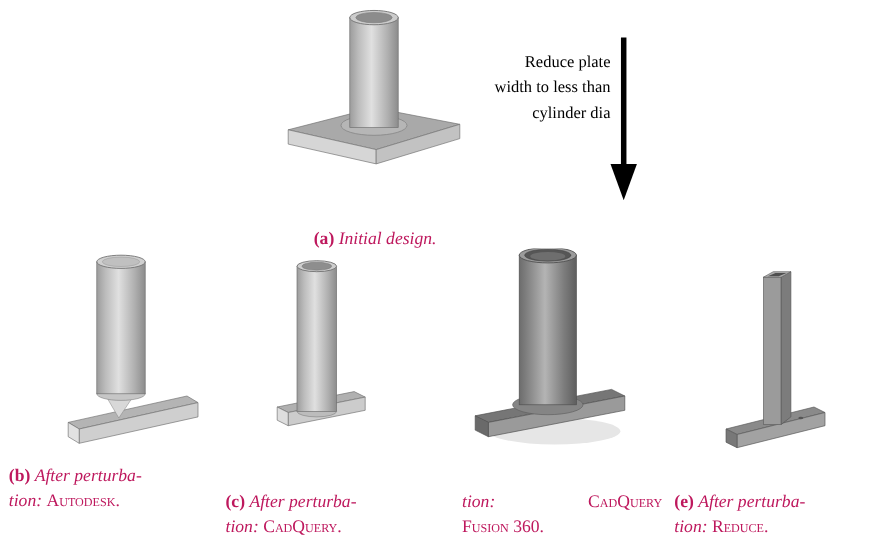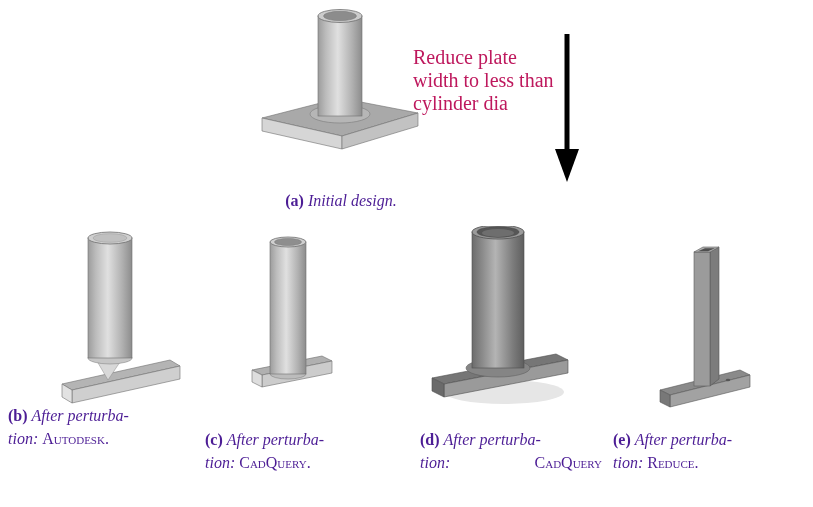--- a/index.html
+++ b/index.html
@@ -3,25 +3,25 @@
 <meta charset="utf-8">
 <style>
   html,body{margin:0;padding:0;background:#ffffff;}
   .page{
     position:relative;width:813px;height:507px;background:#ffffff;
     font-family:"Liberation Serif", serif;color:#111;overflow:hidden;
   }
   .abs{position:absolute;}
   
   .annotation{
-    left:413px;top:46px;width:142px;
-    font-size:20px;line-height:23px;color:#be185d;
+    left:413px;top:46px;width:142px;text-align:right;
+    font-size:15px;line-height:23px;color:#000000;
   }
   
-  .caption{font-size:16px;line-height:23px;color:#4c1d95;}
+  .caption{font-size:16px;line-height:23px;color:#be185d;margin-top:17px;}
   .caption .lbl{font-weight:bold;font-style:normal;}
   .caption i{font-style:italic;}
   .caption .sc{font-variant:small-caps;font-style:normal;}
   .cap-a{left:243px;top:189px;width:196px;text-align:center;}
   .cap-b{left:8px;top:404px;width:190px;}
   .cap-c{left:205px;top:428px;width:185px;}
   .cap-d{left:420px;top:428px;width:182px;}
   .cap-e{left:613px;top:428px;width:190px;}
   .line-justify{display:flex;justify-content:space-between;}
   svg{display:block;}
@@ -166,27 +166,26 @@
       <span class="lbl">(c)</span>
       <i>After perturba-</i>
     </div>
     <div>
       <i>tion:</i>
       <span class="sc">CadQuery.</span>
     </div>
   </div>
 
   <div class="abs caption cap-d">
-    <div>
-      <span class="lbl">(d)</span>
-      <i>After perturba-</i>
-    </div>
     <div class="line-justify">
       <i>tion:</i>
       <span class="sc">CadQuery</span>
+    </div>
+    <div>
+      <span class="sc">Fusion 360.</span>
     </div>
   </div>
 
   <div class="abs caption cap-e">
     <div>
       <span class="lbl">(e)</span>
       <i>After perturba-</i>
     </div>
     <div>
       <i>tion:</i>

